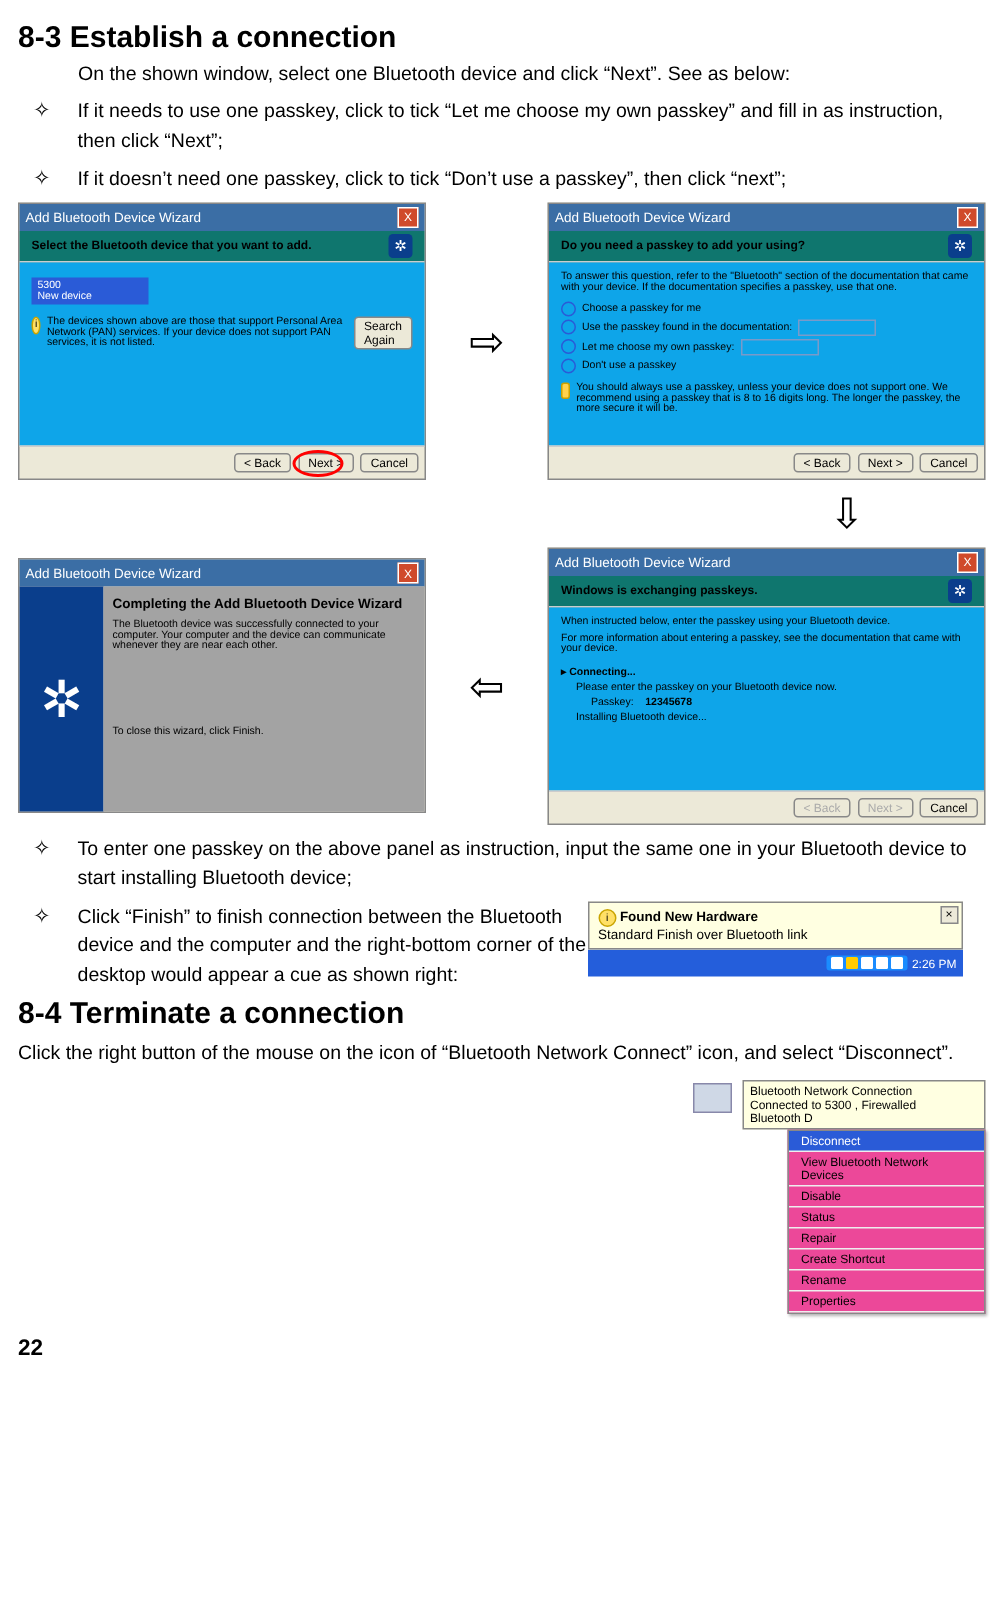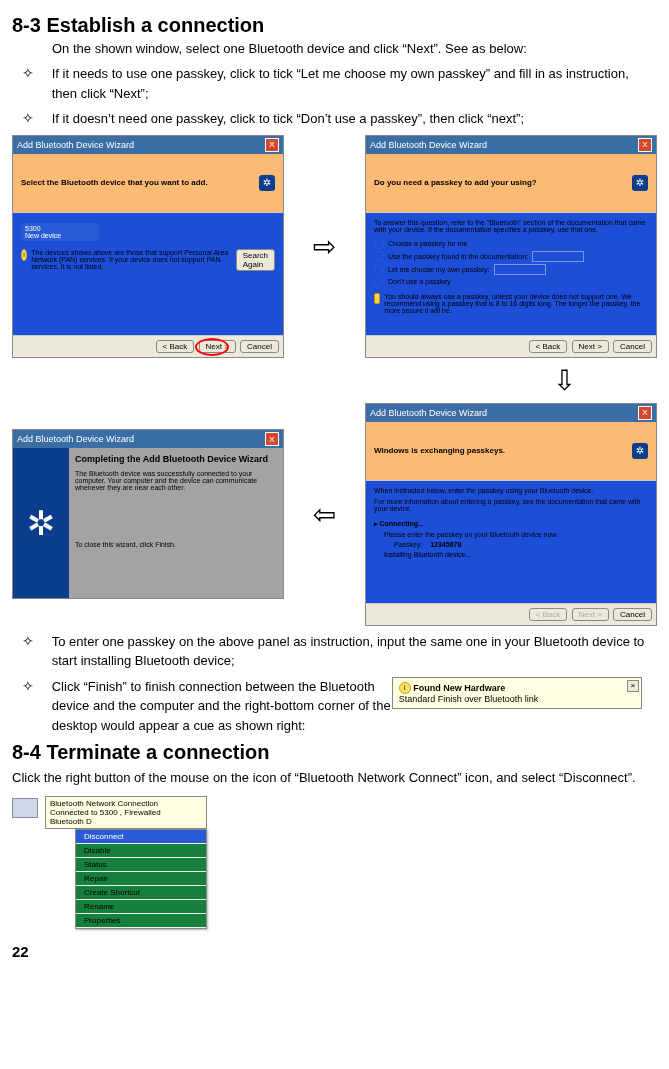--- a/index.html
+++ b/index.html
@@ -5,24 +5,24 @@
   body{font-family:Arial,Helvetica,sans-serif;font-size:13px;margin:0;padding:10px 12px;width:669px;box-sizing:border-box;color:#000}
   h2{font-size:20px;margin:4px 0}
   .intro{margin:2px 0 8px 40px}
   .bullet{display:flex;margin:6px 0 6px 10px}
   .diamond{font-size:14px;margin-right:18px;line-height:1.4}
   .bt{flex:1;line-height:1.5}
   .figrow{display:flex;align-items:center;justify-content:space-between;margin:6px 0}
   .wiz{border:1px solid #888;background:#ece9d8;font-size:8px;position:relative}
   .wiz .titlebar{background:linear-gradient(#3b6ea5,#3b6ea5);color:#fff;padding:2px 4px;font-size:9px;display:flex;justify-content:space-between;align-items:center}
   .wiz .titlebar .x{background:#d04a2b;color:#fff;width:12px;height:12px;display:flex;align-items:center;justify-content:center;font-size:8px;border:1px solid #fff}
-  .wiz .hdr{background:#fdba74;padding:21px 8px;border-bottom:1px solid #ccc;display:flex;justify-content:space-between;align-items:center}
+  .wiz .hdr{background:#0f766e;padding:2px 8px;border-bottom:1px solid #ccc;display:flex;justify-content:space-between;align-items:center}
   .wiz .hdr b{font-size:8px}
   .btlogo{width:16px;height:16px;background:#0a3e8c;border-radius:3px;display:flex;align-items:center;justify-content:center;color:#fff;font-size:10px}
-  .wiz .body{background:#1d4ed8;padding:6px 8px;min-height:80px}
+  .wiz .body{background:#0ea5e9;padding:6px 8px;min-height:80px}
   .wiz .footer{padding:4px;text-align:right;border-top:1px solid #ccc}
   .btn{display:inline-block;border:1px solid #888;background:#ece9d8;border-radius:3px;padding:1px 6px;font-size:8px;margin-left:2px}
   .btn.disabled{color:#aaa}
   .device{background:#2a5bd7;color:#fff;padding:2px 4px;width:70px;margin:4px 0;font-size:7px}
   .note{display:flex;align-items:flex-start;gap:4px;font-size:7px;margin-top:8px}
   .info-i{width:10px;height:10px;border-radius:50%;background:#ffe066;border:1px solid #c9a400;display:flex;align-items:center;justify-content:center;font-size:7px}
   .radio{display:flex;align-items:center;gap:4px;margin:2px 0;font-size:7px}
   .radio .r{width:8px;height:8px;border:1px solid #2a5bd7;border-radius:50%}
   .txtbox{border:1px solid #7a9ac9;width:50px;height:9px;display:inline-block}
   .arrow{font-size:28px;color:#000}
@@ -30,21 +30,21 @@
   .side{display:flex}
   .sideL{background:#0a3e8c;width:56px;display:flex;align-items:center;justify-content:center}
   .sideL .big{color:#fff;font-size:34px}
   .sideR{flex:1;background:#a3a3a3;padding:6px}
   .balloon{border:1px solid #888;background:#ffffe1;padding:4px 6px;font-size:9px;position:relative}
   .balloon .bx{position:absolute;top:2px;right:2px;width:10px;height:10px;border:1px solid #888;display:flex;align-items:center;justify-content:center;font-size:8px;background:#ece9d8}
   .taskbar{background:#245edb;height:18px;display:flex;align-items:center;justify-content:flex-end;padding:0 4px;gap:3px}
   .taskbar span{color:#fff;font-size:8px}
   .tray{background:#1a8cff;padding:1px 3px;border-radius:2px;display:flex;gap:2px;align-items:center}
   .tray i{width:8px;height:8px;background:#fff;border-radius:1px;display:inline-block}
-  .menu{border:1px solid #888;background:#15803d;font-size:8px;box-shadow:1px 1px 2px rgba(0,0,0,.3)}
+  .menu{border:1px solid #888;background:#ec4899;font-size:8px;box-shadow:1px 1px 2px rgba(0,0,0,.3)}
   .menu div{padding:2px 8px;border-bottom:1px solid #eee}
   .menu .hl{background:#2a5bd7;color:#fff}
   .nettip{background:#ffffe1;border:1px solid #888;font-size:8px;padding:2px 4px;color:#000}
   .neticon{width:24px;height:18px;background:#cfd8e6;display:inline-block;border:1px solid #88a}
   .pgno{font-weight:bold;font-size:15px;margin-top:14px}
   .red-circ{position:absolute;border:2px solid red;border-radius:50%;width:30px;height:14px}
   .warn{width:9px;height:9px;background:#ffd24d;border:1px solid #caa000;display:inline-block;border-radius:2px}
 </style>
 </head>
 <body>
@@ -190,36 +190,47 @@
 
 <div class="bullet" style="align-items:flex-start">
   <span class="diamond">✧</span>
   <span class="bt" style="max-width:340px">Click “Finish” to finish connection between the Bluetooth device and the computer and the right-bottom corner of the desktop would appear a cue as shown right:</span>
   <div style="width:250px">
     <div class="balloon">
       <span class="bx">×</span>
       <div><span class="info-i" style="display:inline-flex">i</span> <b>Found New Hardware</b></div>
       <div>Standard Finish over Bluetooth link</div>
     </div>
+    <div class="taskbar">
+      <span class="tray">
+          <i></i>
+          <i style="background:#ffcc00"></i>
+          <i></i>
+          <i></i>
+          <i></i>
+        </span>
+      <span>2:26 PM</span>
+    </div>
   </div>
 </div>
 
 <h2>8-4 Terminate a connection</h2>
 <div style="margin:2px 0 8px 0;line-height:1.5">Click the right button of the mouse on the icon of “Bluetooth Network Connect” icon, and select “Disconnect”.</div>
 
-<div style="display:flex;justify-content:flex-start;align-items:flex-start;gap:7px">
+<div style="display:flex;justify-content:flex-end;align-items:flex-start;gap:7px">
   <span class="neticon" style="margin-top:2px"></span>
   <div>
     <div class="nettip">
       <div>Bluetooth Network Connection</div>
       <div>Connected to 5300 , Firewalled</div>
       <div>Bluetooth D</div>
     </div>
     <div class="menu" style="width:130px;margin-left:30px">
       <div class="hl">Disconnect</div>
+      <div>View Bluetooth Network Devices</div>
       <div>Disable</div>
       <div style="font-weight:normal">Status</div>
       <div>Repair</div>
       <div>Create Shortcut</div>
       <div>Rename</div>
       <div>Properties</div>
     </div>
   </div>
 </div>
 

